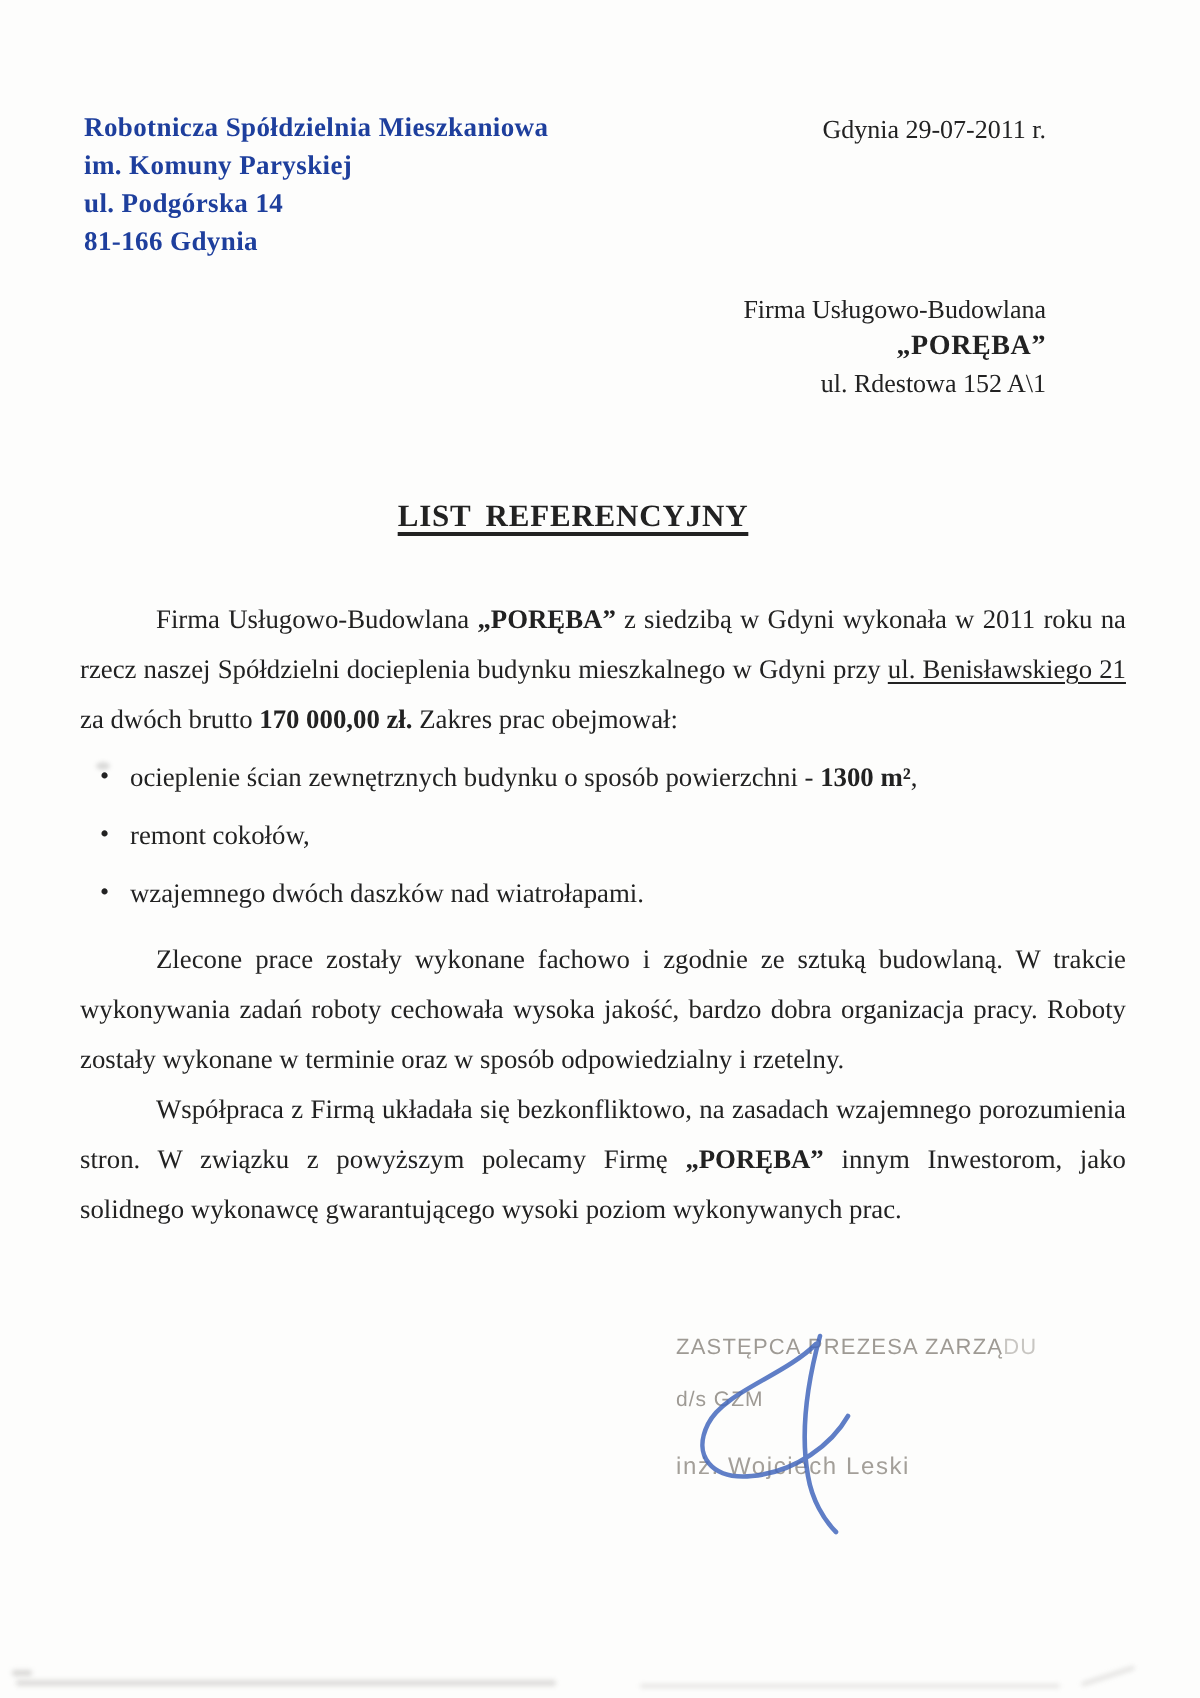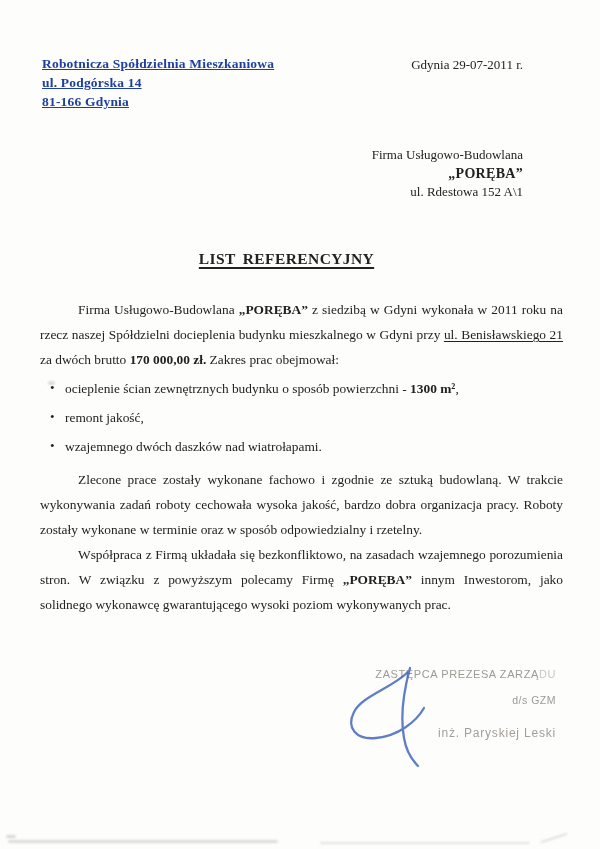--- a/index.html
+++ b/index.html
@@ -19,21 +19,20 @@
     margin:0 auto;
     color:var(--ink);
   }
   
   .sender{
     position:absolute;left:42px;top:54px;
     color:var(--sender-blue);
     font-weight:bold;
     font-size:13.5px;line-height:19px;
     letter-spacing:.2px;
-    text-decoration:underline;
   }
   
   .date{
     position:absolute;top:57px;right:77px;
     font-size:13px;
   }
   
   .recipient{
     position:absolute;top:146px;right:77px;
     text-align:right;
@@ -73,22 +72,22 @@
     margin-bottom:4px;
     text-align:left;
   }
   ul.scope li .bullet{
     position:absolute;left:10px;top:-1px;
     font-size:13px;
   }
   .p2{margin-top:8px !important;}
   
   .stamp{
-    position:absolute;left:350px;top:668px;width:206px;
-    text-align:right;
+    position:absolute;left:338px;top:668px;width:206px;
+    text-align:left;
     color:var(--stamp-gray);
     font-family:"Liberation Sans", sans-serif;
   }
   .stamp-l1{font-size:11px;letter-spacing:.6px;white-space:nowrap;}
   .stamp-l1 .fade{opacity:.55;}
   .stamp-l2{font-size:10.5px;letter-spacing:.5px;margin-top:14px;}
   .stamp-l3{font-size:12px;letter-spacing:.8px;margin-top:20px;color:#a39f99;}
   .signature-svg{
     position:absolute;left:340px;top:658px;
     pointer-events:none;
@@ -107,20 +106,21 @@
     background:#8a8a88;opacity:.3;border-radius:50%;filter:blur(1px);
   }
 </style>
 </head>
 <body>
 
 <div class="page">
 
   <div class="sender">
     <div>Robotnicza Spółdzielnia Mieszkaniowa</div>
+    <div>im. Komuny Paryskiej</div>
     <div>ul. Podgórska 14</div>
     <div>81-166 Gdynia</div>
   </div>
 
   <div class="date">Gdynia 29-07-2011 r.</div>
 
   <div class="recipient">
     <div>Firma Usługowo-Budowlana</div>
     <div class="co-name">„PORĘBA”</div>
     <div>ul. Rdestowa 152 A\1</div>
@@ -129,34 +129,34 @@
   <div class="title">
     <span>LIST REFERENCYJNY</span>
   </div>
 
   <div class="content">
 
     <p class="indent"><span>Firma Usługowo-Budowlana </span><b>„PORĘBA”</b><span> z siedzibą w Gdyni wykonała w 2011 roku na rzecz naszej Spółdzielni docieplenia budynku mieszkalnego w Gdyni przy </span><span class="u">ul. Benisławskiego 21</span><span> za dwóch brutto </span><b>170 000,00 zł.</b><span> Zakres prac obejmował:</span></p>
 
     <ul class="scope">
       <li><span class="bullet">•</span><span>ocieplenie ścian zewnętrznych budynku o sposób powierzchni - </span><b>1300 m²</b><span>,</span></li>
-      <li><span class="bullet">•</span><span>remont jakość,</span></li>
+      <li><span class="bullet">•</span><span>remont cokołów,</span></li>
       <li><span class="bullet">•</span><span>wzajemnego dwóch daszków nad wiatrołapami.</span></li>
     </ul>
 
     <p class="indent p2">Zlecone prace zostały wykonane fachowo i zgodnie ze sztuką budowlaną.  W trakcie wykonywania zadań roboty cechowała wysoka jakość, bardzo dobra organizacja pracy. Roboty zostały wykonane w terminie oraz w sposób odpowiedzialny i rzetelny.</p>
 
     <p class="indent"><span>Współpraca z Firmą układała się bezkonfliktowo,  na zasadach wzajemnego porozumienia stron. W związku z powyższym polecamy Firmę </span><b>„PORĘBA”</b><span> innym Inwestorom, jako solidnego wykonawcę gwarantującego wysoki poziom wykonywanych prac.</span></p>
 
   </div>
 
   <div class="stamp">
     <div class="stamp-l1"><span>ZASTĘPCA PREZESA ZARZĄ</span><span class="fade">DU</span></div>
     <div class="stamp-l2">d/s GZM</div>
-    <div class="stamp-l3">inż. Paryskiej Leski</div>
+    <div class="stamp-l3">inż. Wojciech Leski</div>
   </div>
 
   <svg class="signature-svg" width="160" height="115" viewBox="0 0 160 115">
     <g fill="none" stroke="var(--signature-blue)" stroke-width="2.3" stroke-linecap="round" opacity="0.85">
       <path d="M 70,10 C 64,32 60,58 64,80 C 66,92 72,102 78,108"></path>
       <path d="M 68,14 C 52,30 22,38 14,54 C 6,70 16,82 36,80 C 58,78 76,64 84,50"></path>
     </g>
   </svg>
 
   <div class="smudge"></div>

